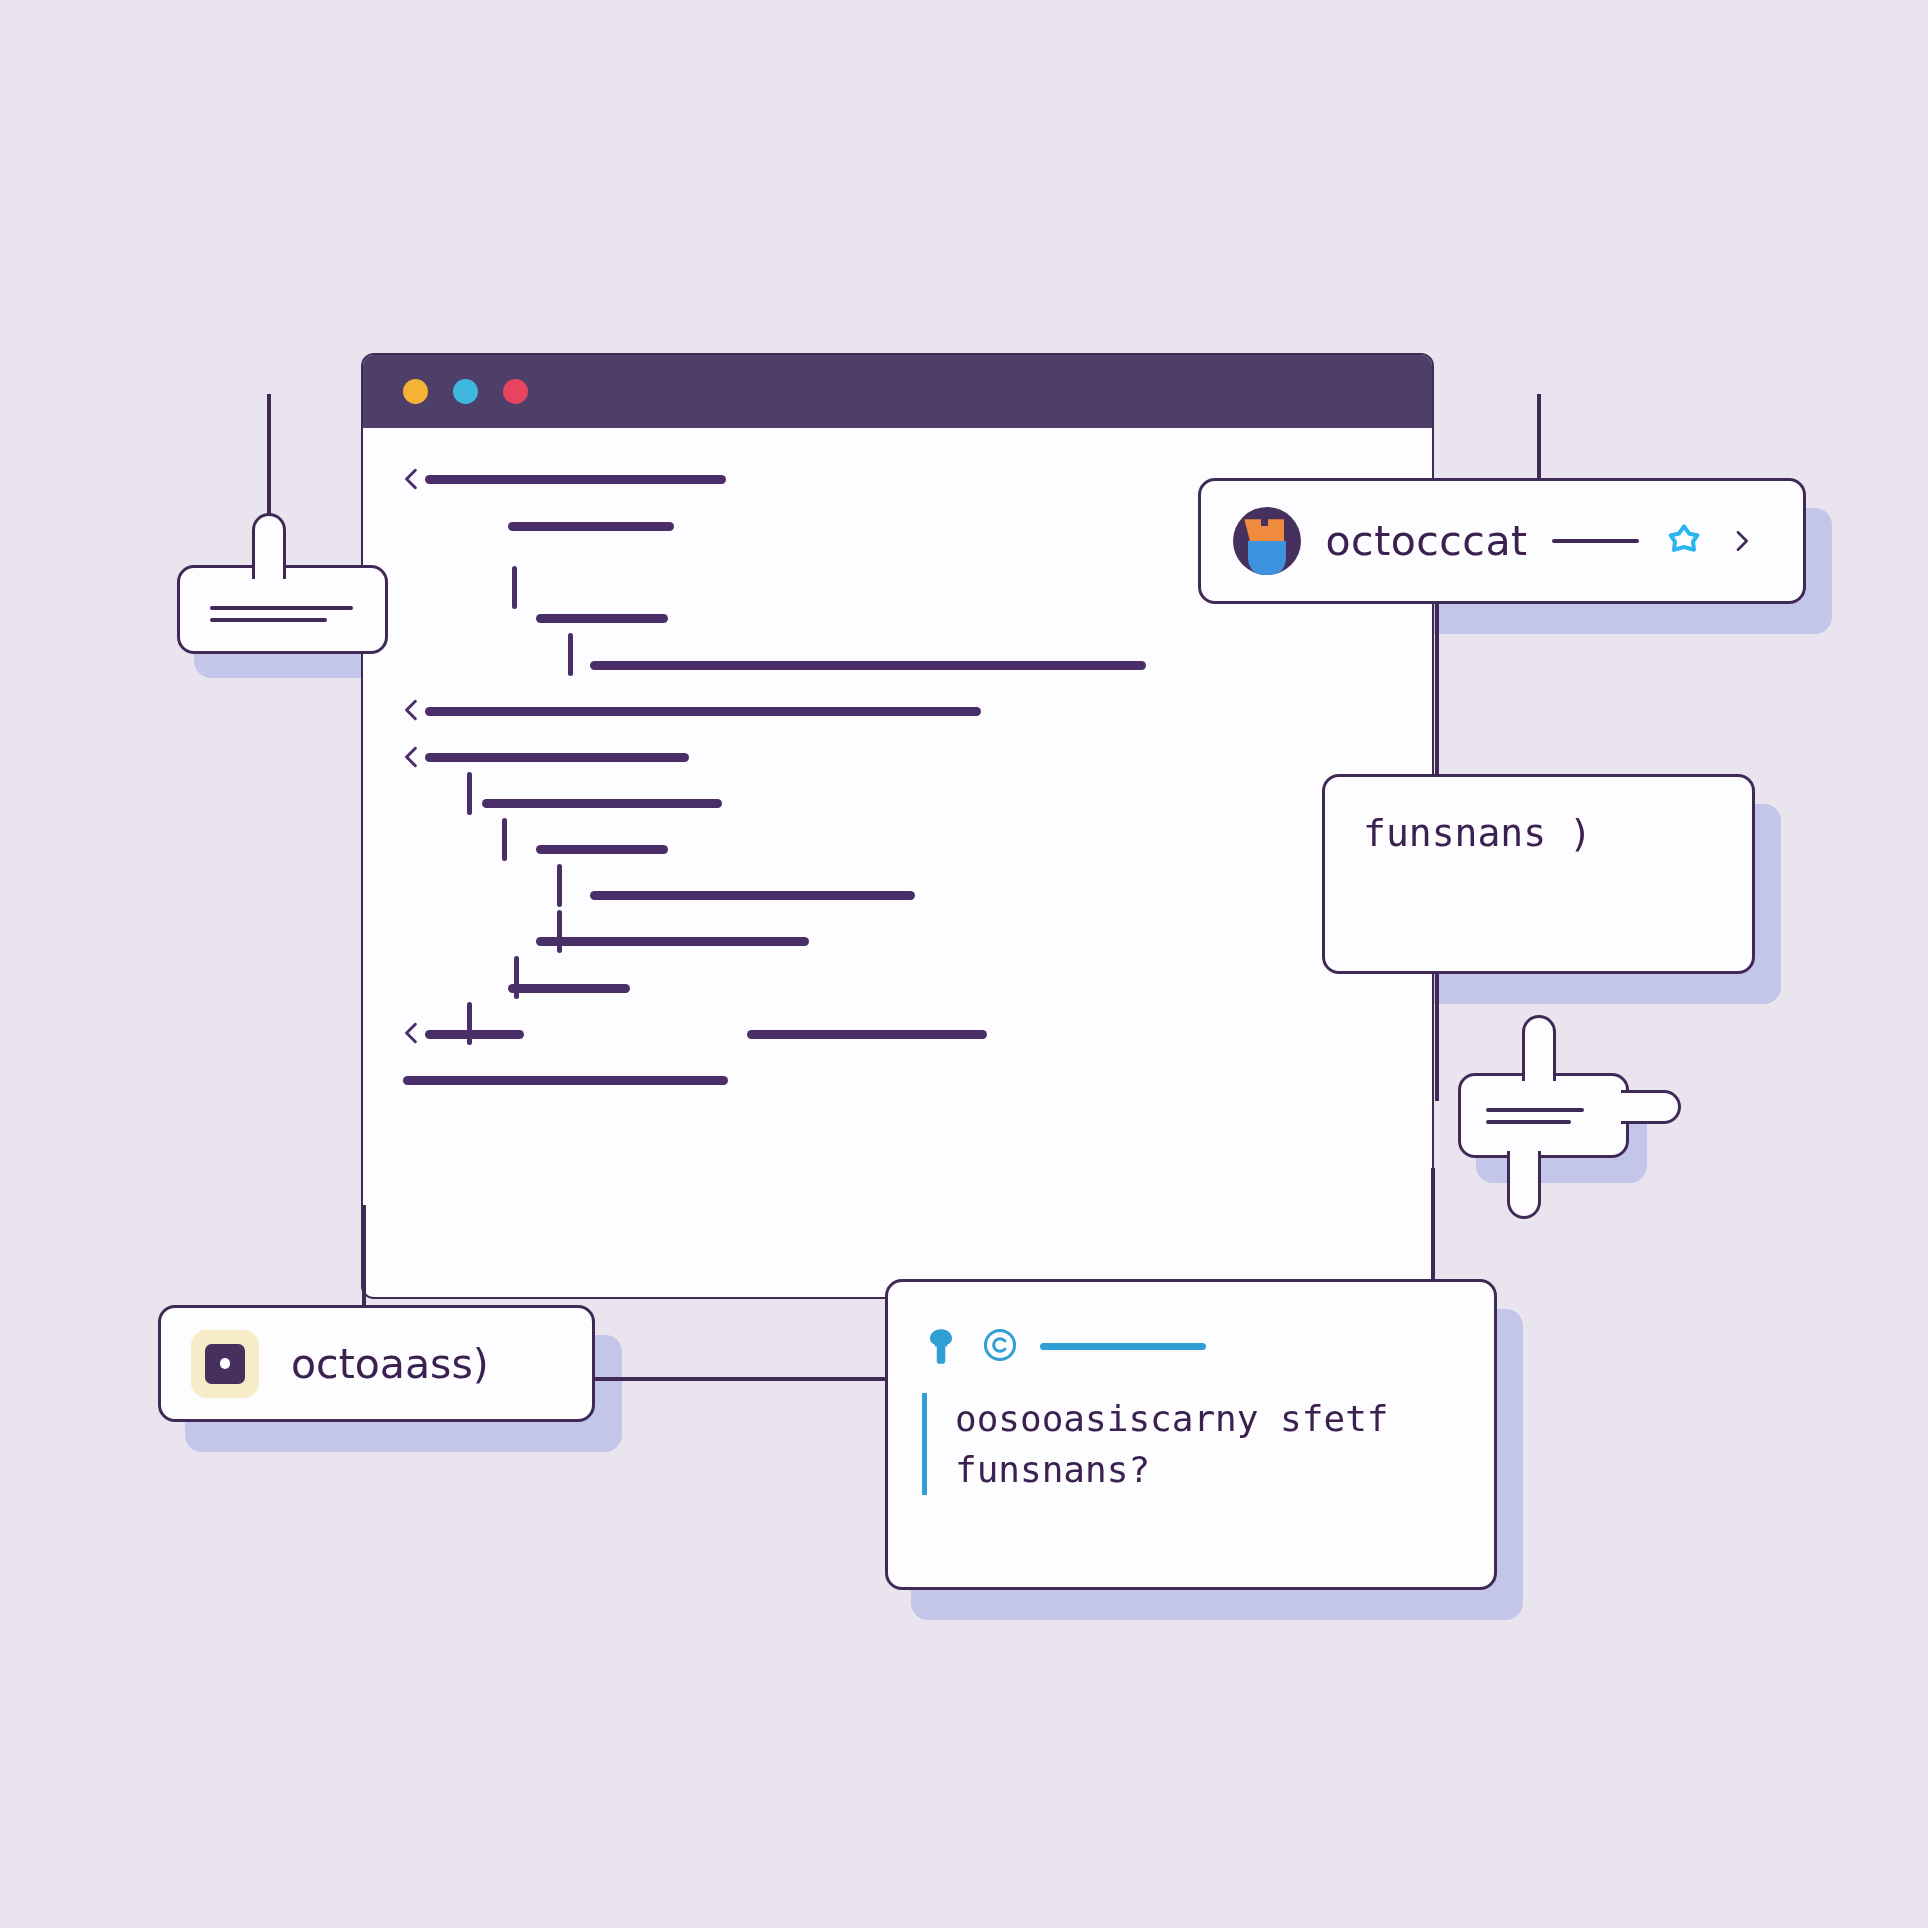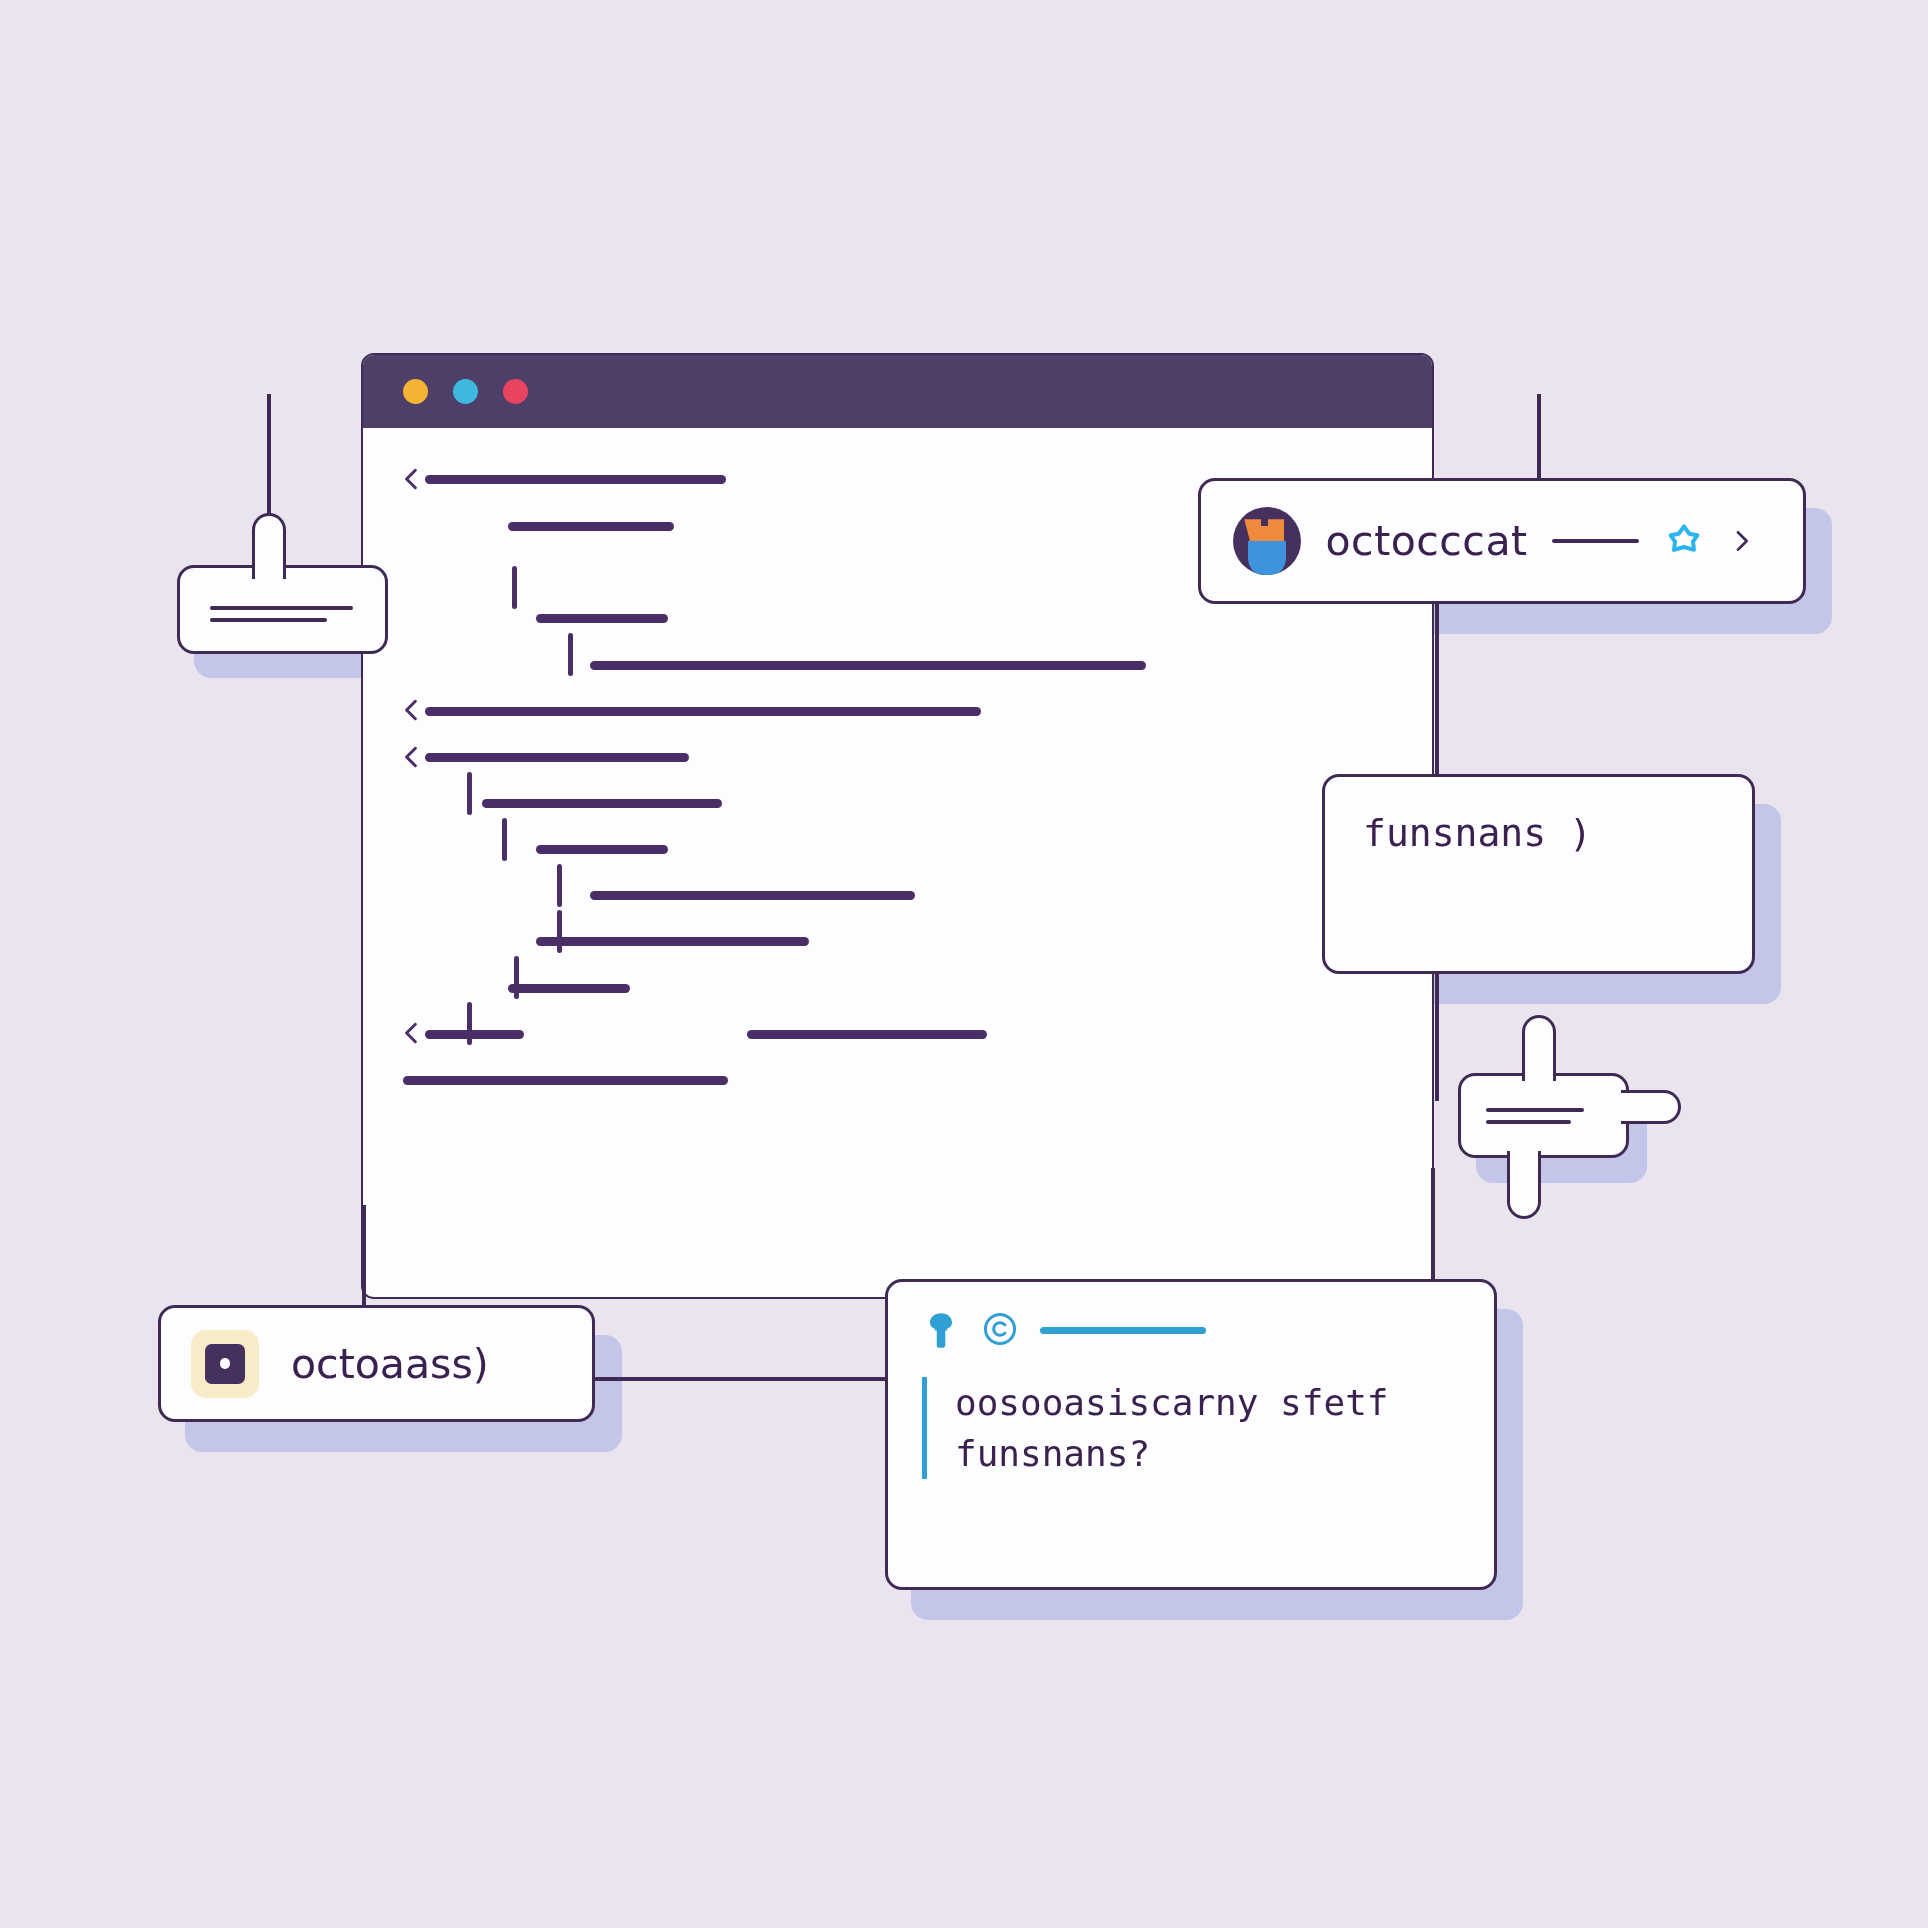--- a/index.html
+++ b/index.html
@@ -123,21 +123,21 @@
     font-size:38px;
     color:#3a2150;
     line-height:1.28;
     white-space:nowrap;
   }
 
   
   #comment-card{
     left:885px; top:1279px;
     width:612px; height:311px;
-    padding:28px 34px;
+    padding:44px 34px;
     z-index:6;
   }
   #comment-card-shadow{left:911px;top:1309px;width:612px;height:311px;}
   .comment-head{display:flex;align-items:center;gap:21px;margin-bottom:26px;}
   .cmt-icon{width:38px;height:41px;flex:none;}
   .cmt-dash{height:7.5px;width:166px;background:#2f9fd4;border-radius:3.8px;}
   .quote{
     border-left:5.6px solid #2f9fd4;
     padding-left:28px;
   }

